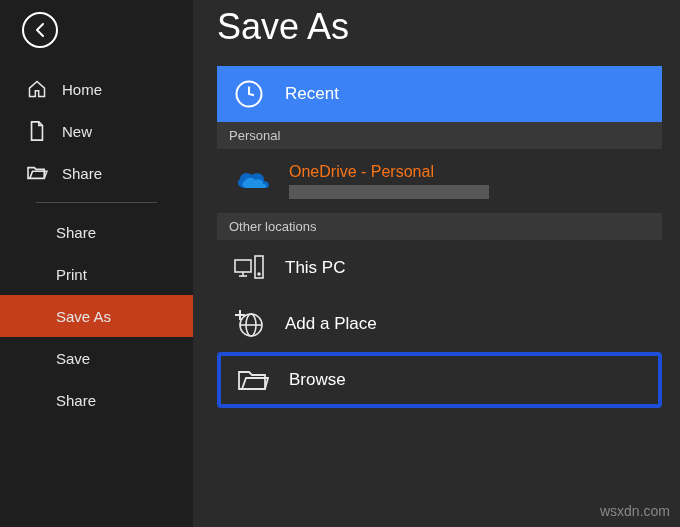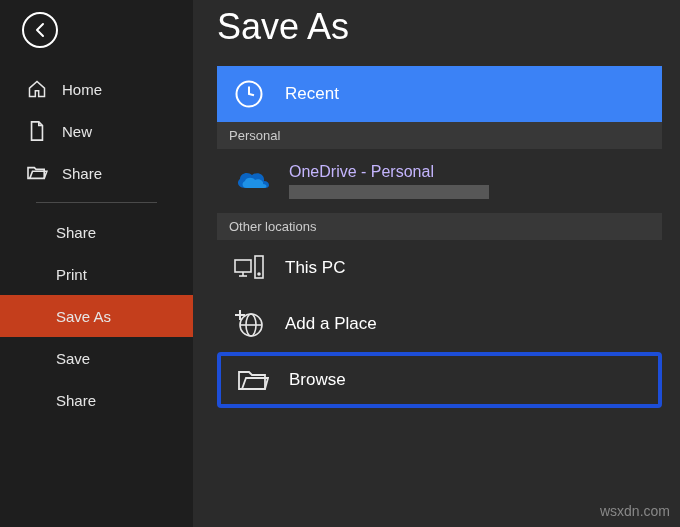--- a/index.html
+++ b/index.html
@@ -115,21 +115,21 @@
       align-items: center;
       justify-content: center;
     }
     .account-row .acct-text {
       display: flex;
       flex-direction: column;
       justify-content: center;
     }
     .account-row .acct-name {
       font-size: 16px;
-      color: #c4b5fd;
+      color: #f97316;
     }
     .account-row .acct-sub {
       width: 200px;
       height: 14px;
       background: #575757;
       margin-top: 4px;
     }
     .highlight-box {
       border: 4px solid #1d4ed8;
       border-radius: 4px;

